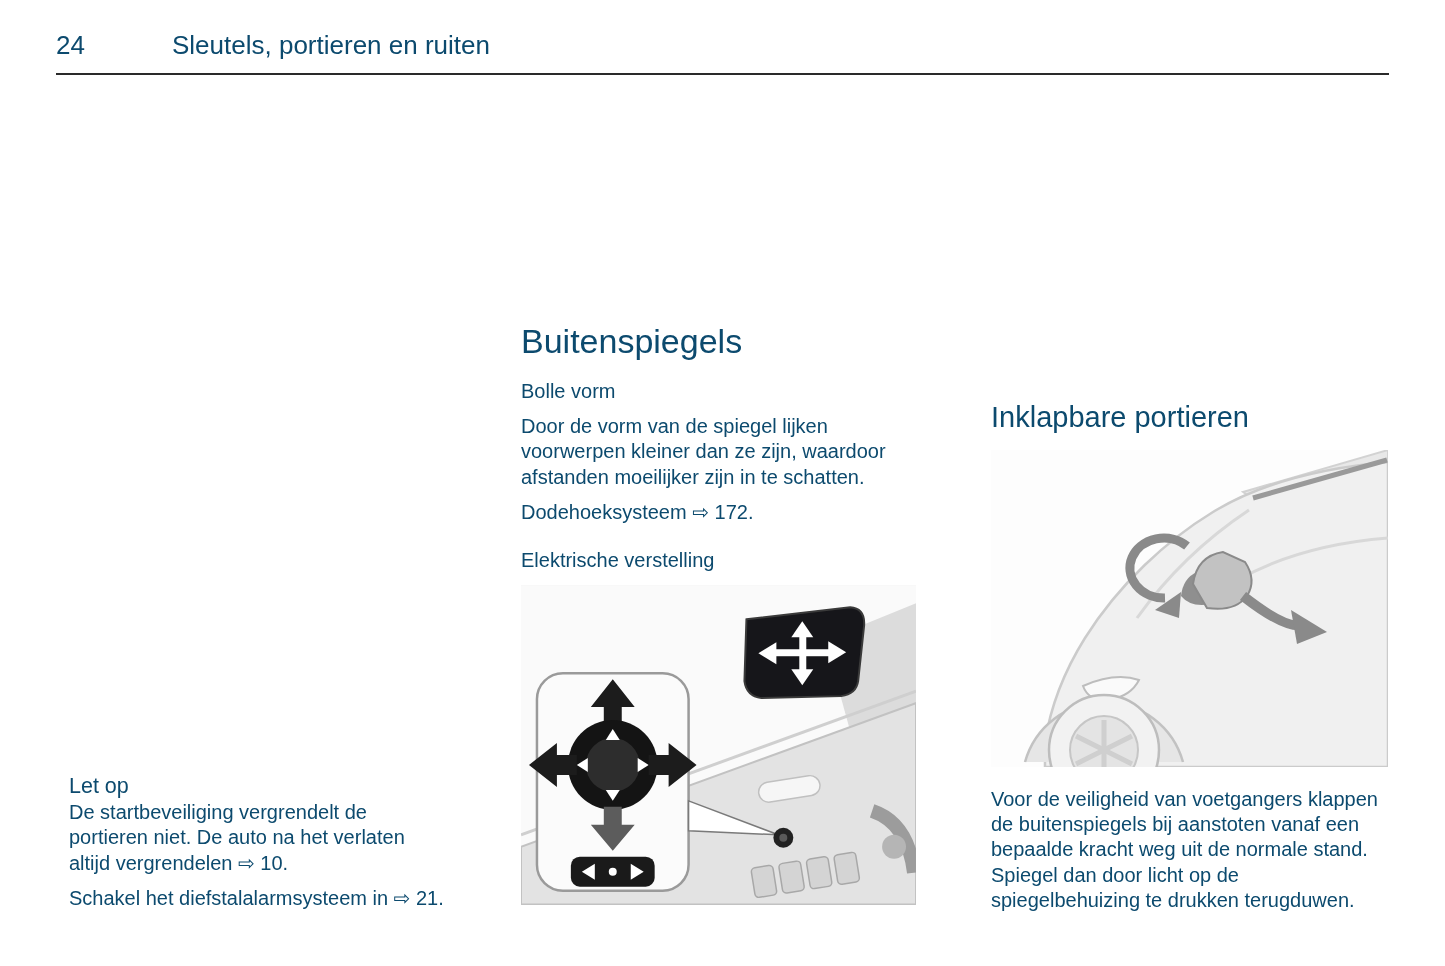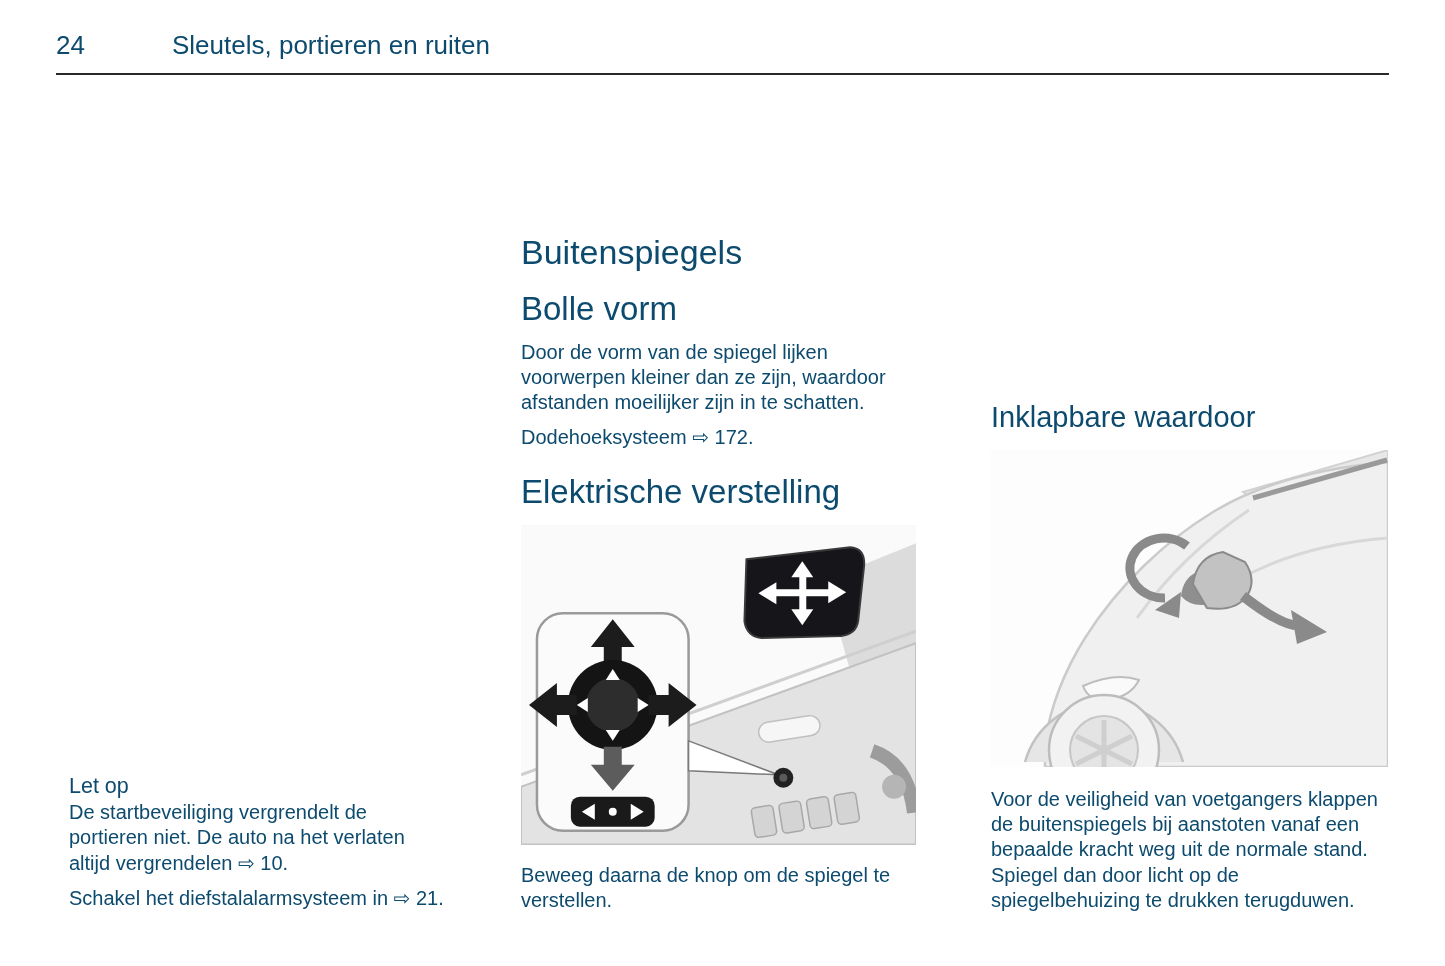--- a/index.html
+++ b/index.html
@@ -19,21 +19,21 @@
   .columns { display:flex; align-items:flex-end; margin-top:18px; height:830px; }
   .vrule { flex:0 0 1px; background:#4a4a4a; margin:2px 37px 0 37px; }
   .col { min-width:0; }
   .col1 { flex:0 0 390px; }
   .col2 { flex:0 0 395px; }
   .col3 { flex:0 0 397px; }
   p.body { font-size:20px; line-height:1.26; margin:0 0 10px 0; }
   .note { padding-left:13px; margin-bottom:12px; }
   .note-title { font-size:21.5px; line-height:1.26; margin:0; }
   h1.sec { font-size:34px; font-weight:400; line-height:1.1; margin:0 0 20px 0; }
-  h2.sub { font-size:33px; font-weight:400; line-height:1.1; margin:24px 0 12px 0; }
+  h2.sub { font-size:20px; font-weight:400; line-height:1.1; margin:24px 0 12px 0; }
   h2.sub.first { margin-top:8px; }
   h2.col3head { font-size:29px; font-weight:400; line-height:1.1; margin:0 0 16px 0; }
   figure.illustration { margin:14px 0 18px 0; line-height:0; }
   .col3 figure.illustration { margin-top:2px; margin-bottom:20px; }
 </style>
 </head>
 <body>
 
 <div class="page">
 
@@ -115,27 +115,26 @@
             <rect x="260" y="276" width="22" height="30" rx="4"></rect>
             <rect x="288" y="276" width="22" height="30" rx="4"></rect>
             <rect x="316" y="276" width="22" height="30" rx="4"></rect>
           </g>
 
           <path d="M352,226 q36,12 42,62" stroke="#9c9c9c" stroke-width="14" fill="none"></path>
           <circle cx="374" cy="262" r="12" fill="#b5b5b5"></circle>
         </svg>
       </figure>
 
-      <p class="body">Beweeg daarna de knop om de spiegel te verstellen.</p>
     </section>
 
     <div class="vrule"></div>
 
     <section class="col col3">
-      <h2 class="col3head">Inklapbare waardoor</h2>
+      <h2 class="col3head">Inklapbare portieren</h2>
 
       <figure class="illustration">
         <svg width="397" height="317" viewBox="0 0 397 317">
           <rect width="397" height="317" fill="#fdfdfd"></rect>
 
           <polygon points="252,42 397,0 397,66 310,84" fill="#e8e8e8" stroke="#d2d2d2" stroke-width="2"></polygon>
 
           <path d="M397,12 C330,18 268,34 222,62 C176,90 128,134 94,188 C74,220 60,254 54,292 L54,317 L397,317 Z" fill="#f0f0f0" stroke="#cbcbcb" stroke-width="2.5"></path>
           <path d="M397,88 C322,94 262,114 214,152" stroke="#d8d8d8" stroke-width="3" fill="none"></path>
           <path d="M258,60 C216,88 176,126 146,168" stroke="#d8d8d8" stroke-width="3" fill="none"></path>

